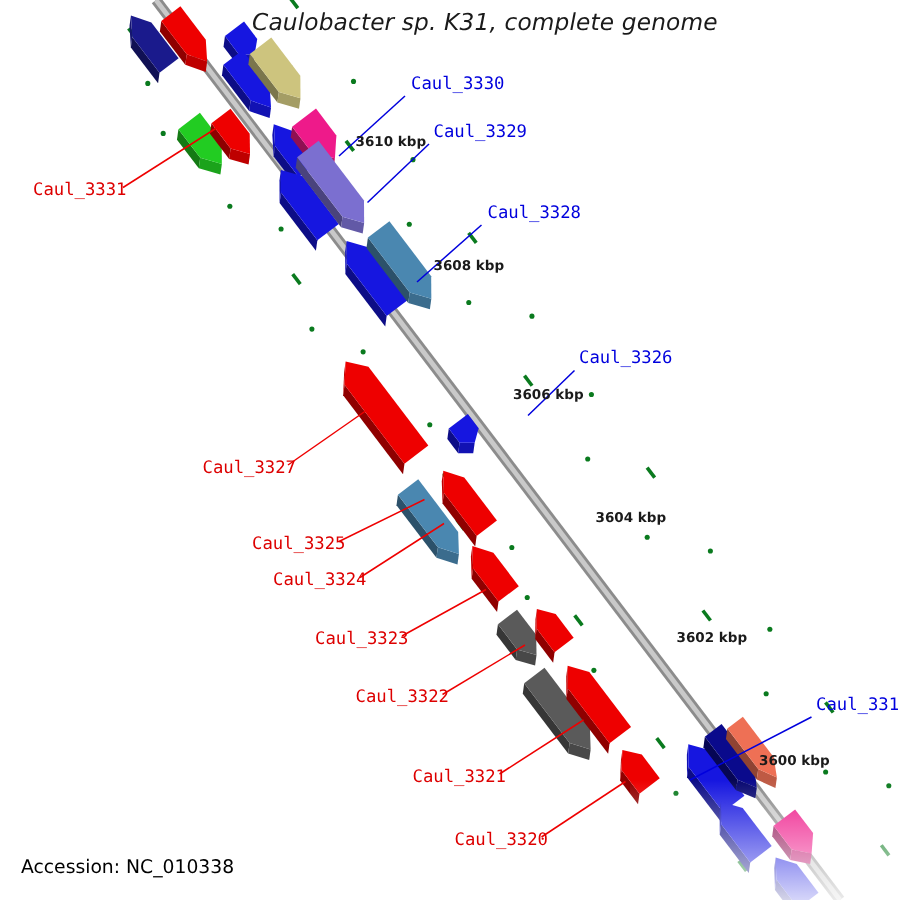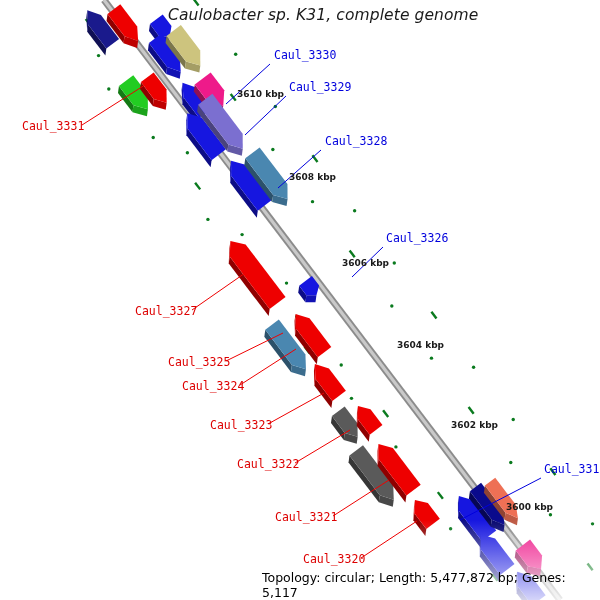--- a/index.html
+++ b/index.html
@@ -290,14 +290,14 @@
         <text x="289" y="180" class="scale-label">3608 kbp</text>
         <text x="342" y="266" class="scale-label">3606 kbp</text>
         <text x="397" y="348" class="scale-label">3604 kbp</text>
         <text x="451" y="428" class="scale-label">3602 kbp</text>
         <text x="506" y="510" class="scale-label">3600 kbp</text>
       </g>
 
     <text class="title-text" x="168" y="20">Caulobacter sp. K31, complete genome</text>
   </svg>
 
-  <div style="position:absolute;left:262px;top:570px;" class="footer-text">Topology: circular; Length: 5,477,872 bp; Genes: 5,117</div>
+  <div style="position:absolute;left:14px;top:570px;" class="footer-text">Accession: NC_010338</div>
 </div>
 
 </body></html>

